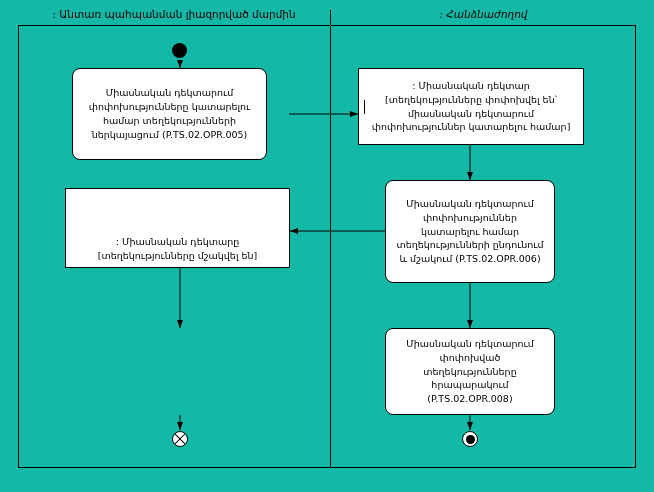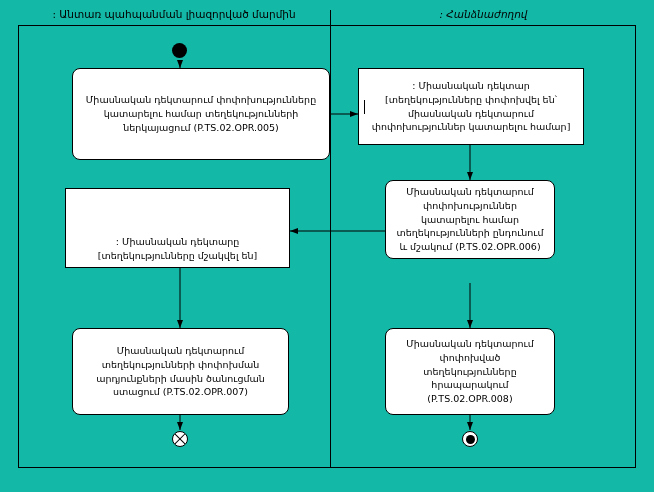--- a/index.html
+++ b/index.html
@@ -167,40 +167,37 @@
 
     <line x1="470" y1="283" x2="470" y2="328" stroke="#000000" stroke-width="1" marker-end="url(#arrow)"></line>
 
     <line x1="180" y1="415" x2="180" y2="430" stroke="#000000" stroke-width="1" marker-end="url(#arrow)"></line>
 
     <line x1="470" y1="415" x2="470" y2="430" stroke="#000000" stroke-width="1" marker-end="url(#arrow)"></line>
   </svg>
 
   <div class="start-node" style="left:172px; top:43px;"></div>
 
-  <div class="node rounded" style="left:72px; top:68px; width:258px; height:92px;">
+  <div class="node rounded" style="left:72px; top:68px; width:195px; height:92px;">
     <span>Միասնական դեկտարում փոփոխությունները կատարելու համար տեղեկությունների ներկայացում (P.TS.02.OPR.005)</span>
   </div>
 
   <div class="node" style="left:358px; top:68px; width:226px; height:77px;">
     <span>: Միասնական դեկտար [տեղեկությունները փոփոխվել են՝ միասնական դեկտարում փոփոխություններ կատարելու համար]</span>
   </div>
   <div class="note-bar" style="left:364px; top:100px; height:14px;"></div>
 
-  <div class="node rounded" style="left:385px; top:180px; width:170px; height:79px;">
+  <div class="node rounded" style="left:385px; top:180px; width:170px; height:103px;">
     <span>Միասնական դեկտարում փոփոխություններ կատարելու համար տեղեկությունների ընդունում և մշակում (P.TS.02.OPR.006)</span>
   </div>
 
   <div class="node" style="left:65px; top:188px; width:225px; height:80px;align-items:flex-end;">
     <span>: Միասնական դեկտարը [տեղեկությունները մշակվել են]</span>
   </div>
 
-  <div class="node rounded" style="left:72px; top:328px; width:217px; height:87px;">
-    <span>Միասնական դեկտարում տեղեկությունների փոփոխման արդյունքների մասին ծանուցման ստացում (P.TS.02.OPR.007)</span>
-  </div>
 
   <div class="node rounded" style="left:385px; top:328px; width:170px; height:87px;">
     <span>Միասնական դեկտարում փոփոխված տեղեկությունները հրապարակում (P.TS.02.OPR.008)</span>
   </div>
 
   <div class="flow-final" style="left:172px; top:431px;">
     <div class="x1"></div>
     <div class="x2"></div>
   </div>
 

